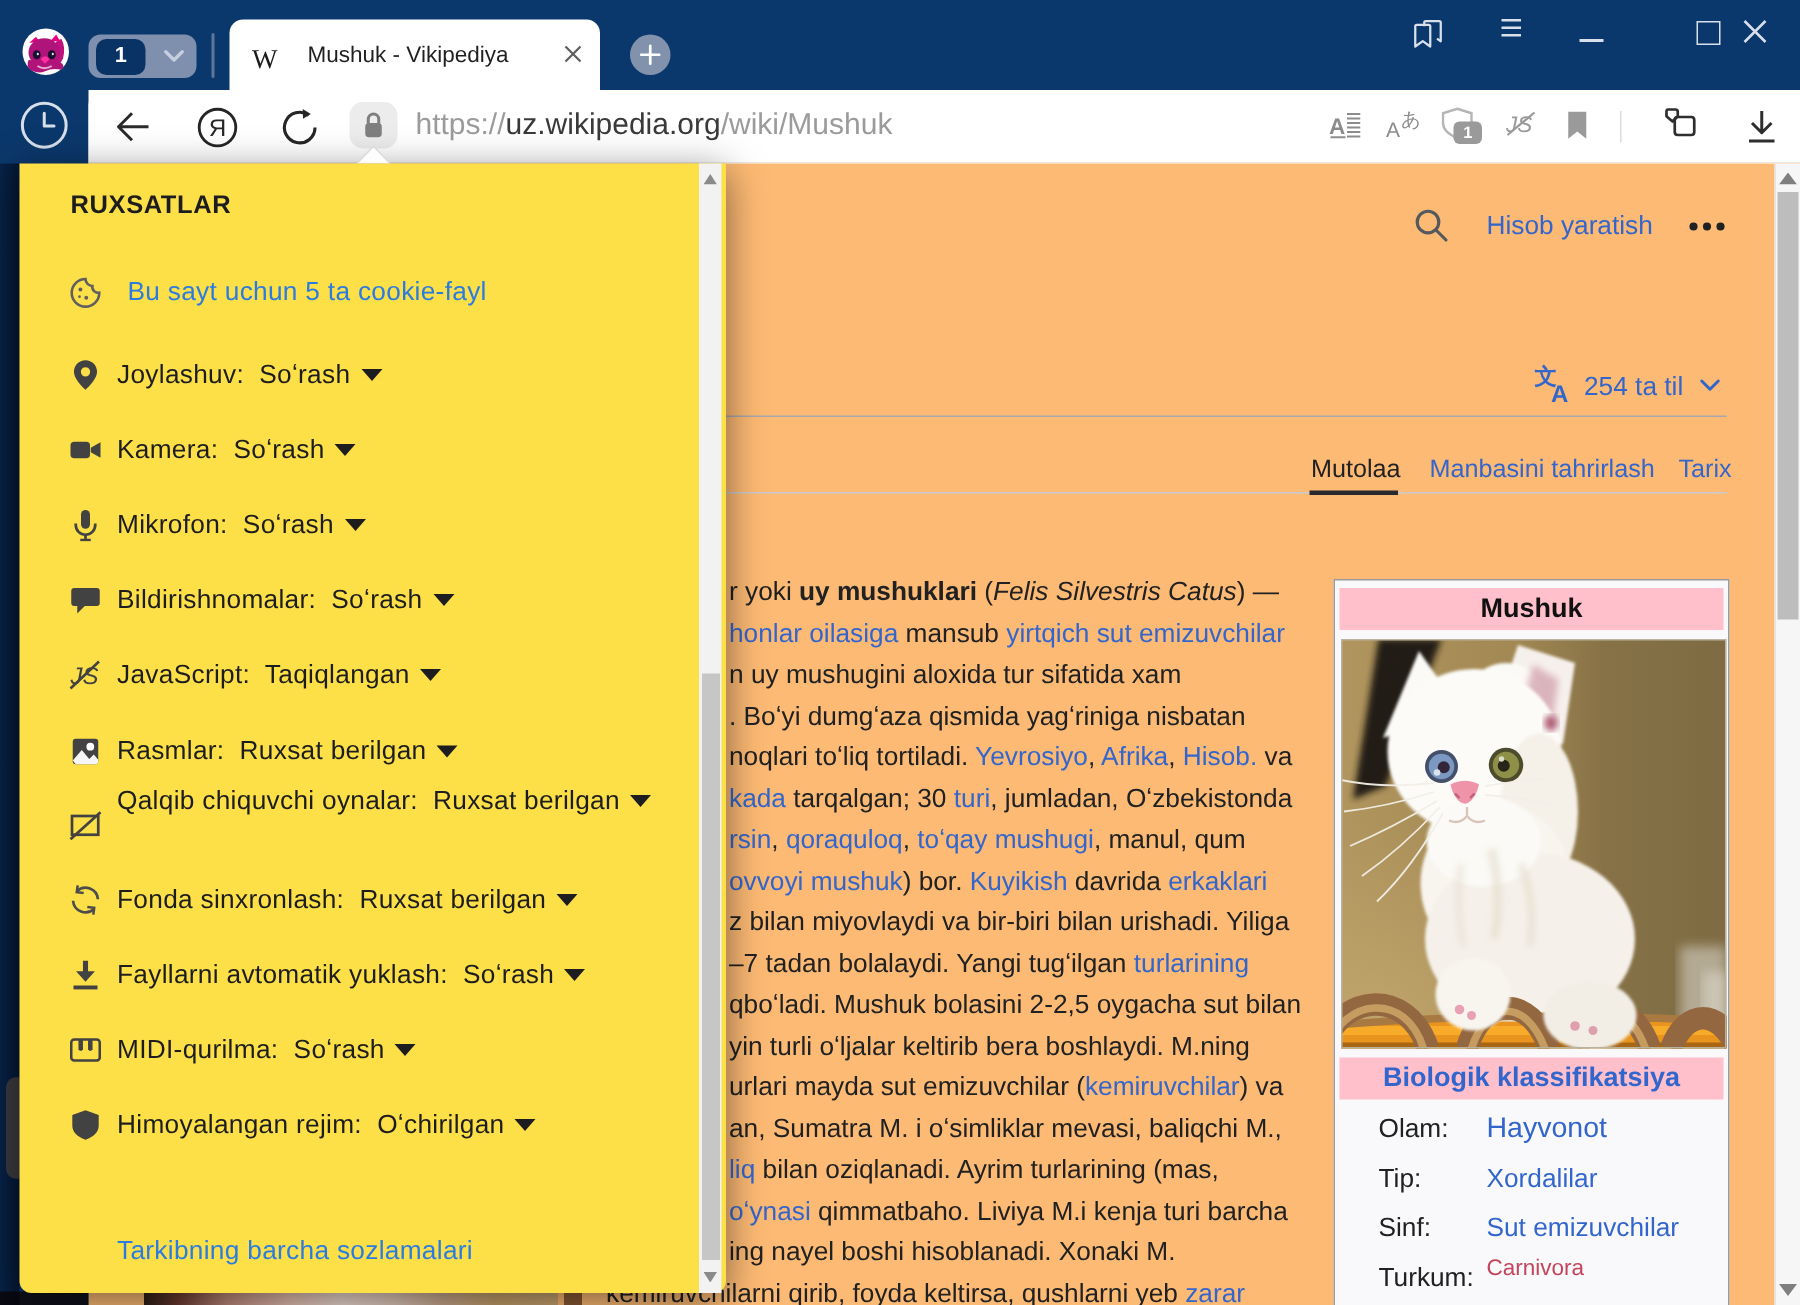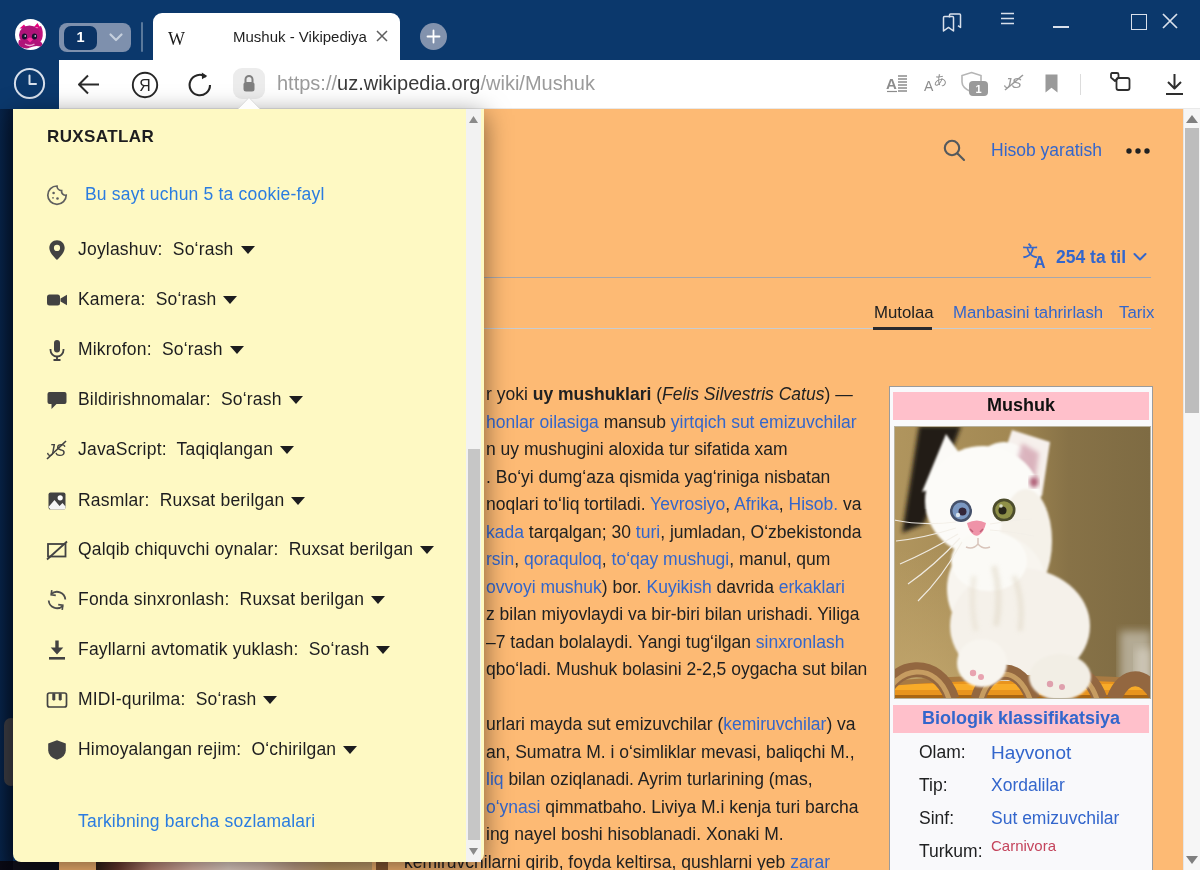--- a/index.html
+++ b/index.html
@@ -5,34 +5,34 @@
   html,body{margin:0;padding:0;}
   body{width:1200px;height:870px;position:relative;overflow:hidden;background:#fff;
        font-family:"Liberation Sans",sans-serif;}
   .abs{position:absolute;}
   
   #topbar{left:0;top:0;width:1200px;height:60px;background:#0b386c;}
   #sidebar{left:0;top:60px;width:59px;height:810px;background:#0b386c;}
   #toolbar{left:59px;top:60px;width:1141px;height:49px;background:#fff;
            border-radius:10px 0 0 0;border-bottom:1px solid #e9e9e9;box-sizing:border-box;}
   #tab{left:153px;top:13px;width:247px;height:47px;background:#fff;border-radius:9px 9px 0 0;}
-  #tabtitle{left:205px;top:28px;font-size:15px;color:#1f1f1f;margin-left:28px;}
+  #tabtitle{left:205px;top:28px;font-size:15px;color:#1f1f1f;}
   #wglyph{left:168px;top:29px;font-family:"Liberation Serif",serif;font-size:18px;color:#1a1a1a;}
   
   #page{left:59px;top:109px;width:1141px;height:761px;background:#fdba74;overflow:hidden;}
   .wlink{color:#36c;}
   
-  #panel{left:13px;top:109px;width:471px;height:753px;background:#fef9c3;
+  #panel{left:13px;top:109px;width:471px;height:753px;background:#fde047;
          border-radius:0 0 8px 8px;box-shadow:0 6px 26px rgba(0,0,0,.5);}
   .prow{position:absolute;left:65px;font-size:17.5px;letter-spacing:0.2px;color:#1d1d1f;white-space:nowrap;}
   .picon{position:absolute;left:33px;width:22px;height:22px;}
   .caret{display:inline-block;width:0;height:0;border-left:7px solid transparent;
          border-right:7px solid transparent;border-top:8px solid #1d1d1f;
          margin-left:7px;vertical-align:1px;}
-  .plink{color:#2b7ce0;}
+  .plink{color:#2b7ce0;margin-top:12px;}
   .aline{position:absolute;left:427px;font-size:17.5px;color:#202122;white-space:nowrap;transform:translateY(2px);}
 </style>
 </head>
 <body>
   <div id="topbar" class="abs"></div>
 
   <svg class="abs" style="left:14px;top:18px" width="33" height="33" viewBox="0 0 33 33">
     <circle cx="16.5" cy="16.5" r="15.5" fill="#fff"></circle>
     <path d="M27 8 q3 6 1 13 q-2 5 -7 6 q4-8 2-14 q-1-4 4-5z" fill="#c0127e"></path>
     <path d="M5.5 10.5 l4.5-4 2.5 3.5z" fill="#e6007e"></path>
@@ -153,43 +153,44 @@
     <svg class="abs" style="left:1066px;top:38px" width="26" height="8" viewBox="0 0 26 8">
       <circle cx="4" cy="4" r="2.7" fill="#202122"></circle>
       <circle cx="13" cy="4" r="2.7" fill="#202122"></circle>
       <circle cx="22" cy="4" r="2.7" fill="#202122"></circle>
     </svg>
 
     <svg class="abs" style="left:964px;top:133px" width="28" height="27" viewBox="0 0 28 27">
       <text x="0" y="14" font-size="15" fill="#36c" font-weight="bold" font-family="Liberation Sans">文</text>
       <text x="11" y="26" font-size="16" fill="#36c" font-weight="bold" font-family="Liberation Sans">A</text>
     </svg>
-    <div class="abs" style="left:997px;top:138px;font-size:17.5px;font-weight:bold;color:#36c">254 ta til</div>
+    <div class="abs" style="left:997px;top:138px;font-size:17.5px;font-weight:normal;color:#36c">254 ta til</div>
     <svg class="abs" style="left:1072px;top:142px" width="18" height="12" viewBox="0 0 18 12">
       <path d="M3.5 3 l5.5 5.5 5.5-5.5" fill="none" stroke="#36c" stroke-width="2" stroke-linecap="round" stroke-linejoin="round"></path>
     </svg>
     <div class="abs" style="left:360px;top:168px;width:732px;height:1px;background:#a7a7ad"></div>
 
     <div class="abs" style="left:815px;top:194px;font-size:16.8px;color:#202122">Mutolaa</div>
     <div class="abs" style="left:894px;top:194px;font-size:16.8px;color:#36c">Manbasini tahrirlash</div>
     <div class="abs" style="left:1060px;top:194px;font-size:16.8px;color:#36c">Tarix</div>
     <div class="abs" style="left:360px;top:219px;width:732px;height:1px;background:#c8ccd1"></div>
     <div class="abs" style="left:814px;top:218px;width:59px;height:2.5px;background:#2a2a2e"></div>
 
     <div class="aline" style="top:273px">r yoki <b>uy mushuklari</b> (<i>Felis Silvestris Catus</i>) —</div>
     <div class="aline" style="top:328px">n uy mushugini aloxida tur sifatida xam</div>
     <div class="aline" style="top:300.5px"><span class="wlink">honlar oilasiga</span> mansub <span class="wlink">yirtqich sut emizuvchilar</span></div>
     <div class="aline" style="top:355.5px">. Boʻyi dumgʻaza qismida yagʻriniga nisbatan</div>
     <div class="aline" style="top:383px">noqlari toʻliq tortiladi. <span class="wlink">Yevrosiyo</span>, <span class="wlink">Afrika</span>, <span class="wlink">Hisob.</span> va</div>
     <div class="aline" style="top:410.5px"><span class="wlink">kada</span> tarqalgan; 30 <span class="wlink">turi</span>, jumladan, Oʻzbekistonda</div>
     <div class="aline" style="top:438px"><span class="wlink">rsin</span>, <span class="wlink">qoraquloq</span>, <span class="wlink">toʻqay mushugi</span>, manul, qum</div>
     <div class="aline" style="top:465.5px"><span class="wlink">ovvoyi mushuk</span>) bor. <span class="wlink">Kuyikish</span> davrida <span class="wlink">erkaklari</span></div>
     <div class="aline" style="top:493px">z bilan miyovlaydi va bir-biri bilan urishadi. Yiliga</div>
-    <div class="aline" style="top:520.5px">–7 tadan bolalaydi. Yangi tugʻilgan <span class="wlink">sinxronlash</span></div>
+    <div class="aline" style="top:520.5px">–7 tadan bolalaydi. Yangi tugʻilgan <span class="wlink">turlarining</span></div>
     <div class="aline" style="top:548px">qboʻladi. Mushuk bolasini 2-2,5 oygacha sut bilan</div>
+    <div class="aline" style="top:575.5px">yin turli oʻljalar keltirib bera boshlaydi. M.ning</div>
     <div class="aline" style="top:603px">urlari mayda sut emizuvchilar (<span class="wlink">kemiruvchilar</span>) va</div>
     <div class="aline" style="top:630.5px">an, Sumatra M. i oʻsimliklar mevasi, baliqchi M.,</div>
     <div class="aline" style="top:658px"><span class="wlink">liq</span> bilan oziqlanadi. Ayrim turlarining (mas,</div>
     <div class="aline" style="top:685.5px"><span class="wlink">oʻynasi</span> qimmatbaho. Liviya M.i kenja turi barcha</div>
     <div class="aline" style="top:713px">ing nayel boshi hisoblanadi. Xonaki M.</div>
     <div class="aline" style="top:740.5px;left:345px">kemiruvchilarni qirib, foyda keltirsa, qushlarni yeb <span class="wlink">zarar</span></div>
 
     <div class="abs" style="left:830px;top:277px;width:264px;height:500px;background:#f9f9fb;border:1px solid #9b9b9b;box-sizing:border-box">
       <div class="abs" style="left:3px;top:5px;width:256px;height:28px;background:#ffc0cb"></div>
       <div class="abs" style="left:3px;top:8px;width:256px;text-align:center;font-size:18px;font-weight:bold;color:#111">Mushuk</div>
@@ -356,21 +357,21 @@
     <svg class="picon" style="top:381px" viewBox="0 0 22 22">
       <path d="M4.5 2.5 h13 q2 0 2 2 v13 q0 2-2 2 h-13 q-2 0-2-2 v-13 q0-2 2-2z" fill="#424242"></path>
       <circle cx="14.2" cy="7.8" r="2.6" fill="#fff"></circle>
       <path d="M2.5 17 l6-7 5 6 3-3 3 3.5 v1 q0 2-2 2 h-13z" fill="#fff" opacity=".95"></path>
     </svg>
     <div class="prow" style="top:381px">Rasmlar:&nbsp; Ruxsat berilgan<span class="caret"></span></div>
     <svg class="picon" style="top:430px" viewBox="0 0 22 22">
       <rect x="2" y="5" width="17.5" height="12.5" fill="none" stroke="#424242" stroke-width="1.8"></rect>
       <path d="M1 20.5 L21 2.5" stroke="#424242" stroke-width="1.8"></path>
     </svg>
-    <div class="prow" style="top:430px">Qalqib chiquvchi oynalar:&nbsp; Ruxsat berilgan<span class="caret"></span></div>
+    <div class="prow" style="top:414px">Qalqib chiquvchi oynalar:&nbsp; Ruxsat berilgan<span class="caret"></span></div>
     <svg class="picon" style="top:480px" viewBox="0 0 22 22">
       <path d="M5.2 5.2 A8.3 8.3 0 0 1 19.3 10.5" fill="none" stroke="#4c4c4c" stroke-width="1.8"></path>
       <path d="M16.8 16.8 A8.3 8.3 0 0 1 2.7 11.5" fill="none" stroke="#4c4c4c" stroke-width="1.8"></path>
       <path d="M5.8 1.2 L5.2 5.8 l4.6 0.6" fill="none" stroke="#4c4c4c" stroke-width="1.7"></path>
       <path d="M16.2 20.8 L16.8 16.2 l-4.6-0.6" fill="none" stroke="#4c4c4c" stroke-width="1.7"></path>
     </svg>
     <div class="prow" style="top:480px">Fonda sinxronlash:&nbsp; Ruxsat berilgan<span class="caret"></span></div>
     <svg class="picon" style="top:530px" viewBox="0 0 22 22">
       <path d="M9.3 1.5 h3.4 v7 h4.6 L11 15.5 4.7 8.5 h4.6z" fill="#424242"></path>
       <rect x="3" y="18" width="16" height="2.6" fill="#424242"></rect>

